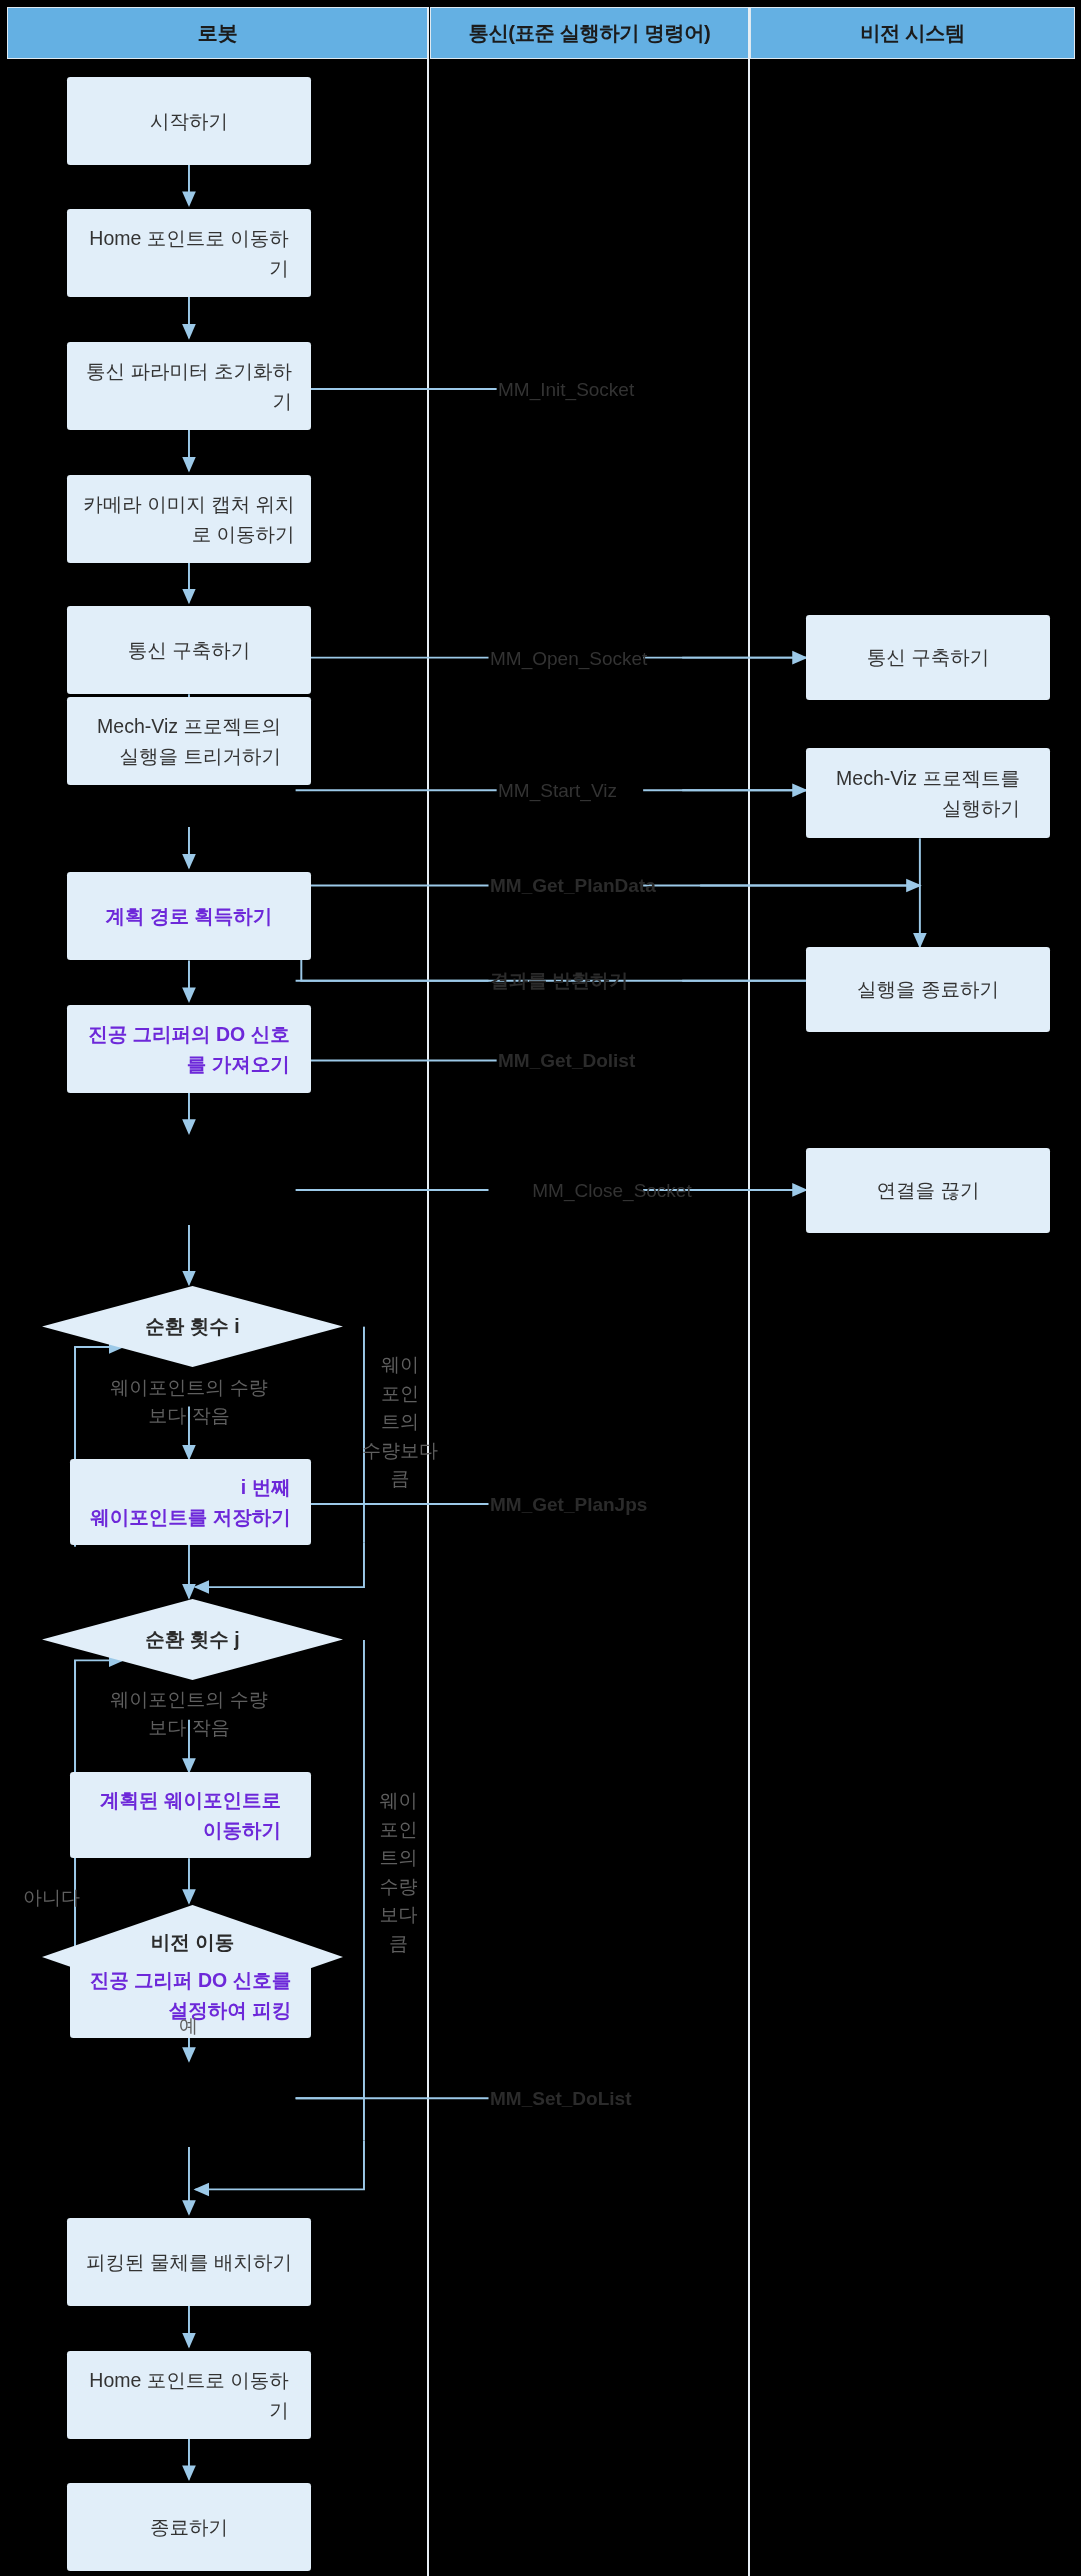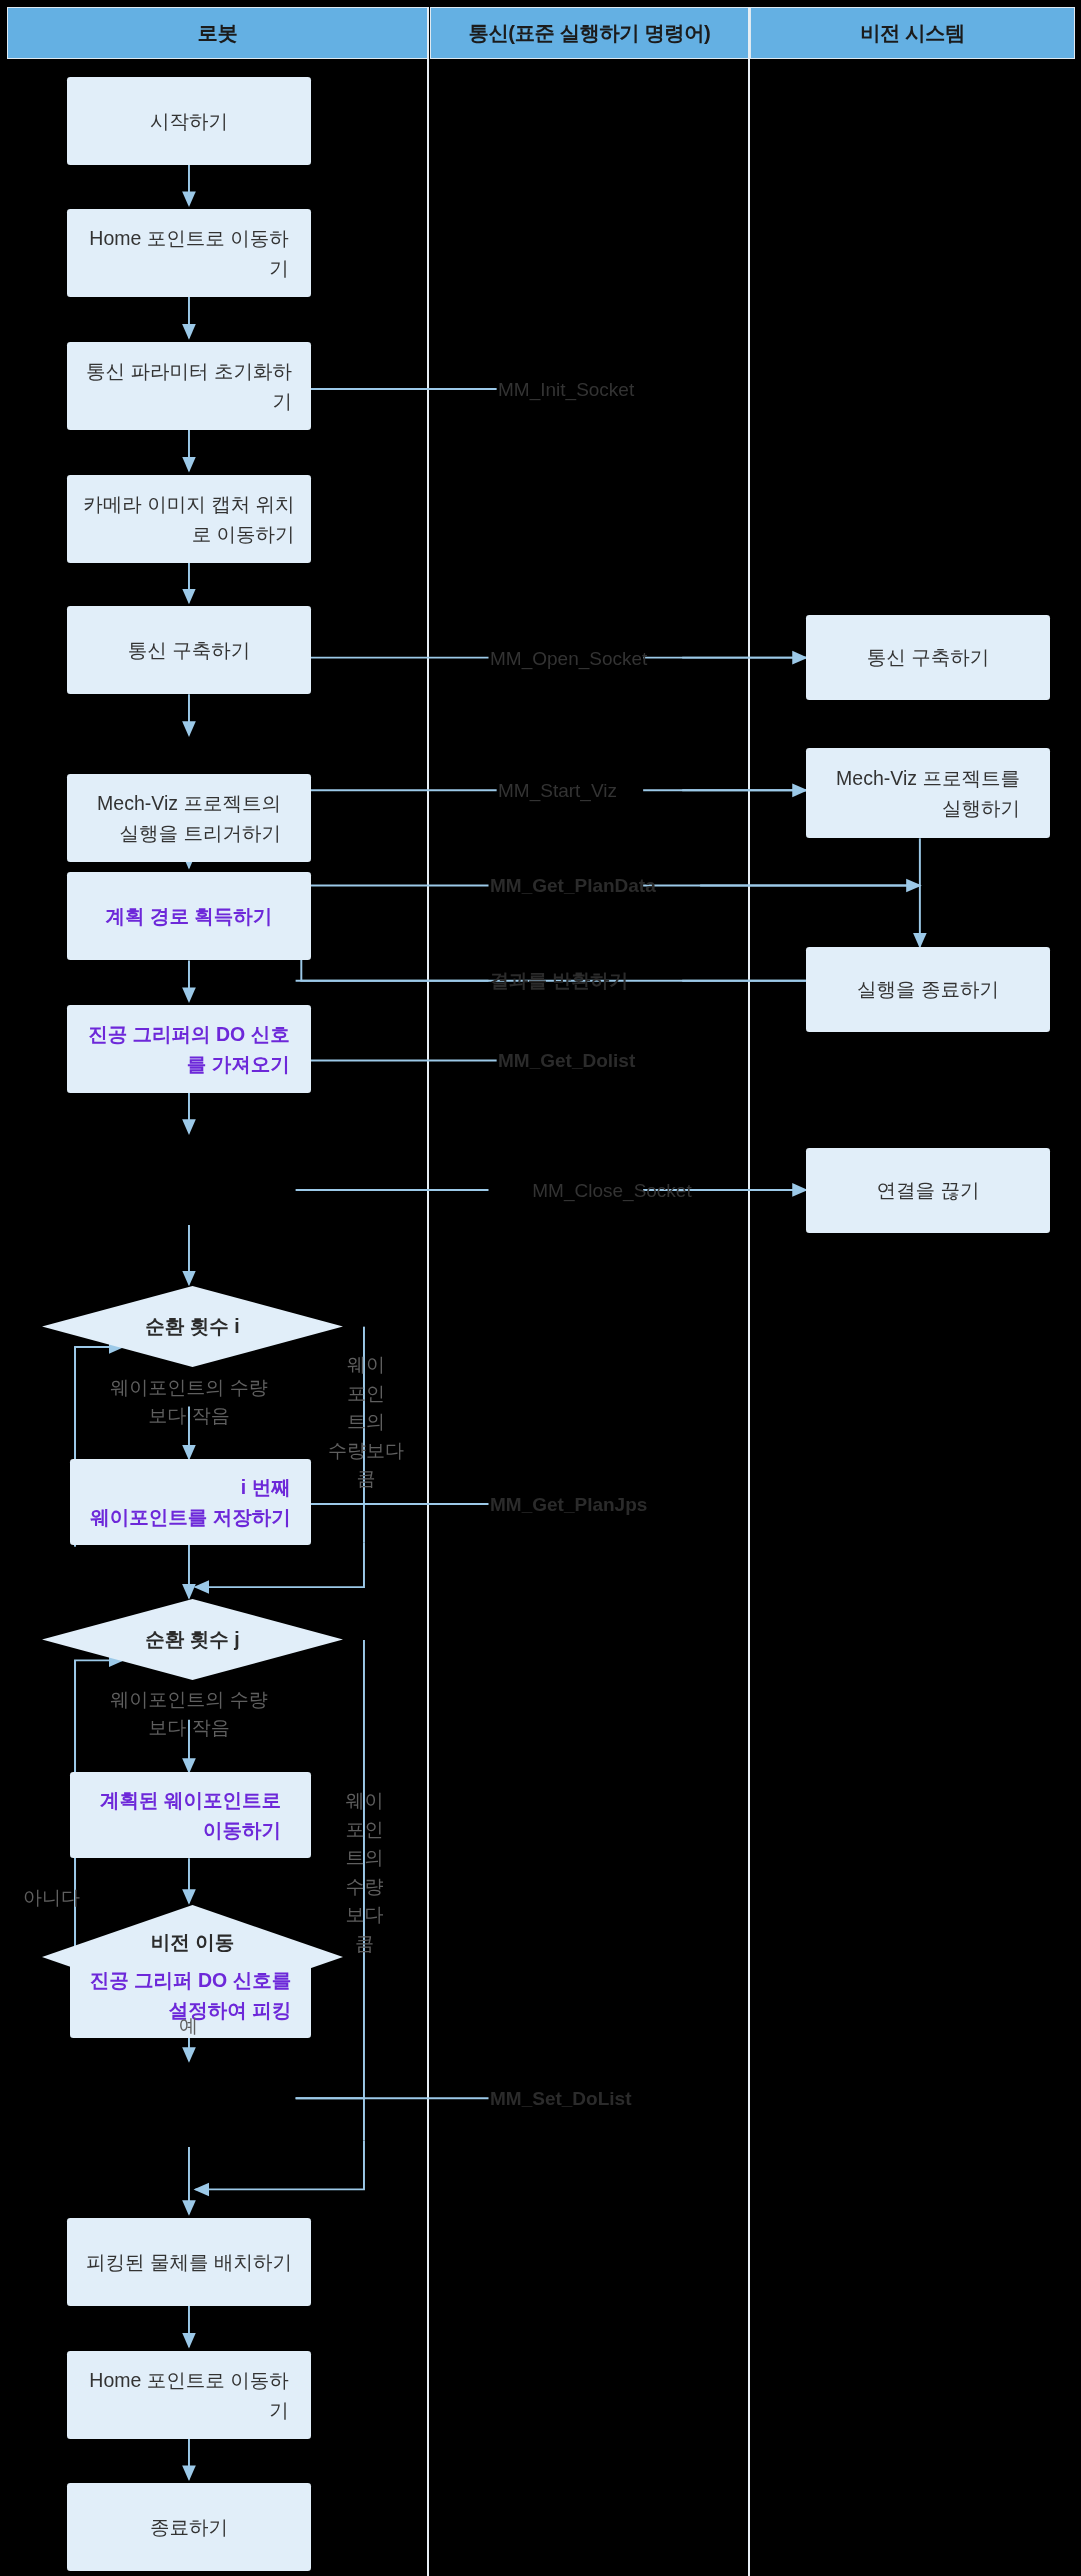--- a/index.html
+++ b/index.html
@@ -97,20 +97,21 @@
     text-align: center;
     line-height: 1.45;
   }
   .msg.bold { font-weight: 700; color: #2b2b2b; }
   .msg.grey { color: #5f5f5f; }
   .msg.vert {
     display: flex;
     flex-direction: column;
     align-items: center;
     line-height: 1.5;
+    margin-left: 34px;
   }
 </style>
 </head>
 <body>
 
 <div id="root">
 
   <div class="lane-header" style="left:6.5px; width:422px;">
     <span>로봇</span>
   </div>
@@ -208,21 +209,21 @@
 기</div>
 
   <div class="node" style="left:67px; top:342px; width:244px; height:88px;">통신 파라미터 초기화하
 기</div>
 
   <div class="node" style="left:67px; top:475px; width:244px; height:88px;">카메라 이미지 캡처 위치
 로 이동하기</div>
 
   <div class="node" style="left:67px; top:606px; width:244px; height:88px;">통신 구축하기</div>
 
-  <div class="node" style="left:67px; top:774px; width:244px; height:88px;">Mech-Viz 프로젝트의
+  <div class="node" style="left:67px; top:697px; width:244px; height:88px;">Mech-Viz 프로젝트의
 실행을 트리거하기</div>
 
   <div class="node bold" style="left:67px; top:872px; width:244px; height:88px;">계획 경로 획득하기</div>
 
   <div class="node bold" style="left:67px; top:1005px; width:244px; height:88px;">진공 그리퍼의 DO 신호
 를 가져오기</div>
 
 
   <div class="diamond" style="left:42px; top:1286px; width:301px; height:81px;">
     <div class="dshape"></div>

